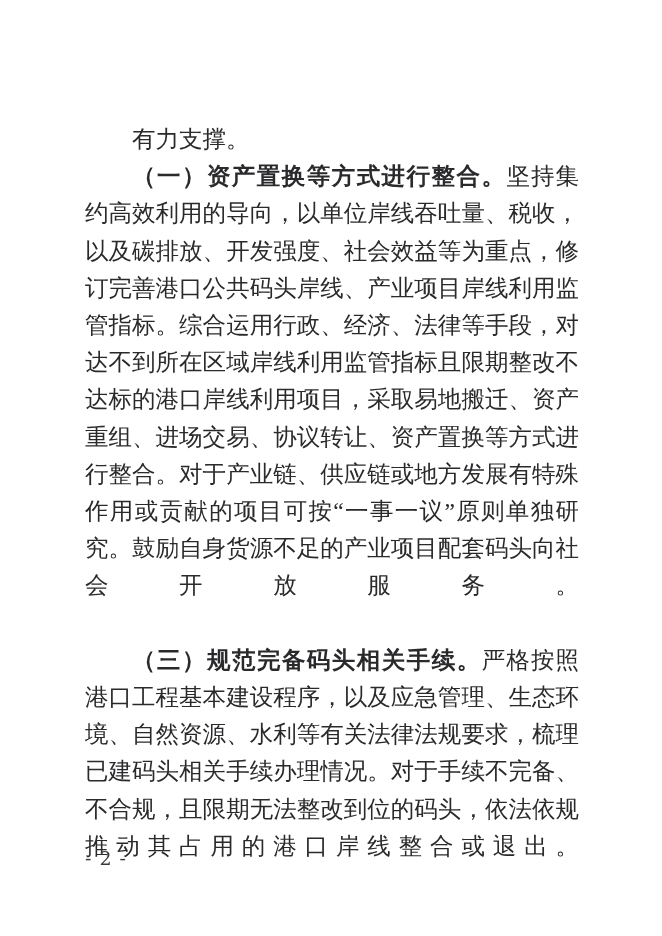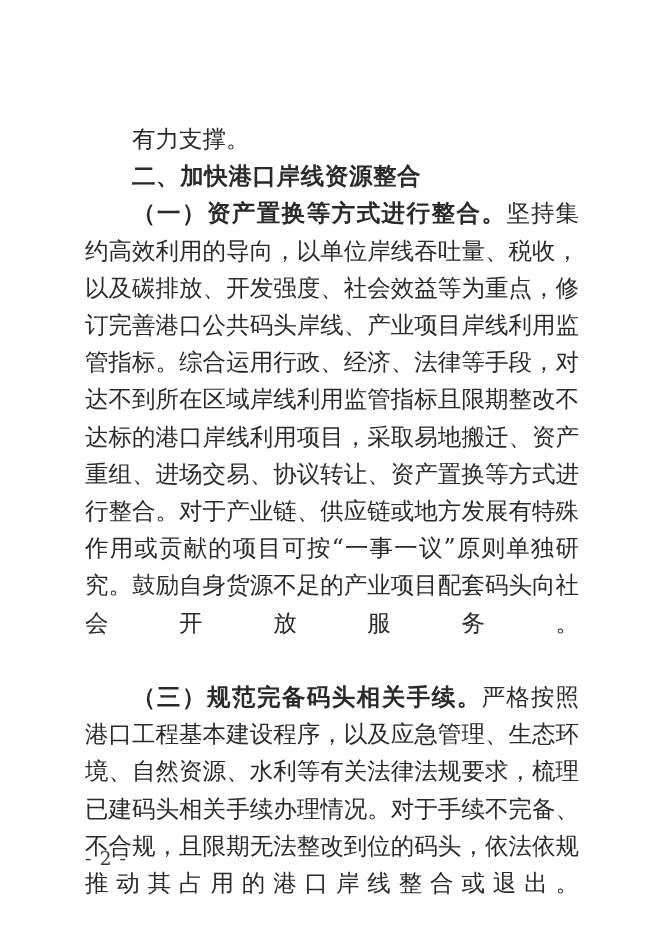--- a/index.html
+++ b/index.html
@@ -49,20 +49,21 @@
     text-indent: 47px;
     letter-spacing: 0.6px;
   }
   
   .bold-run {
     font-weight: bold;
     letter-spacing: 0.4px;
   }
   .normal-run {
     font-weight: normal;
+    font-family: Liberation Serif, serif;
   }
   
   .para:after {
     content: "";
     display: inline-block;
     width: 100%;
   }
   .para.nostretch:after {
     content: none;
   }
@@ -81,21 +82,20 @@
 </style>
 </head>
 <body>
 
 <div id="page">
 
   <div id="text-column">
 
     <p class="para indent nostretch">有力支撑。</p>
 
-    <p class="para heading nostretch">二、加快港口岸线资源整合</p>
 
     <p class="para indent"><span class="bold-run">（一）资产置换等方式进行整合。</span><span class="normal-run">坚持集约高效利用的导向，以单位岸线吞吐量、税收，以及碳排放、开发强度、社会效益等为重点，修订完善港口公共码头岸线、产业项目岸线利用监管指标。综合运用行政、经济、法律等手段，对达不到所在区域岸线利用监管指标且限期整改不达标的港口岸线利用项目，采取易地搬迁、资产重组、进场交易、协议转让、资产置换等方式进行整合。对于产业链、供应链或地方发展有特殊作用或贡献的项目可按“一事一议”原则单独研究。鼓励自身货源不足的产业项目配套码头向社会开放服务。</span></p>
 
 
     <p class="para indent"><span class="bold-run">（三）规范完备码头相关手续。</span><span class="normal-run">严格按照港口工程基本建设程序，以及应急管理、生态环境、自然资源、水利等有关法律法规要求，梳理已建码头相关手续办理情况。对于手续不完备、不合规，且限期无法整改到位的码头，依法依规推动其占用的港口岸线整合或退出。</span></p>
 
   </div>
 
   <div id="page-number">- 2 -</div>
 

